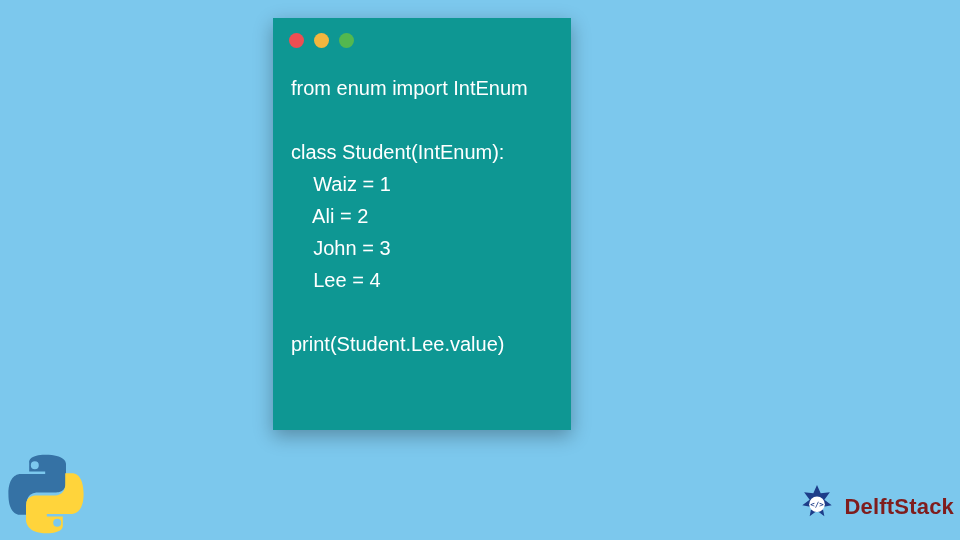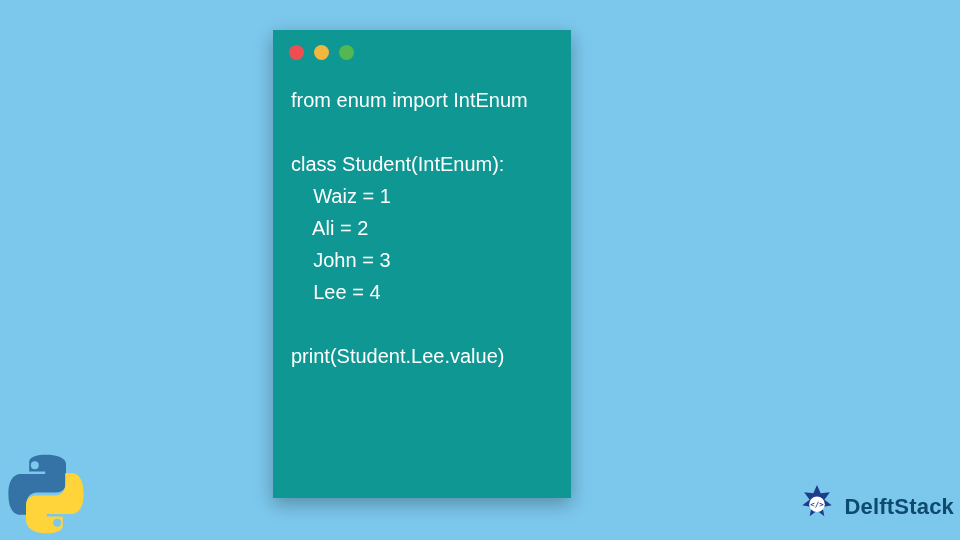--- a/index.html
+++ b/index.html
@@ -14,25 +14,24 @@
     position: relative;
     width: 960px;
     height: 540px;
     background: #7cc8ed;
   }
   .code-card {
     position: absolute;
     left: 273px;
     top: 18px;
     width: 298px;
-    height: 468px;
+    height: 412px;
     background: #0e9793;
     box-shadow: 0 6px 18px rgba(0,0,0,0.3);
     box-sizing: border-box;
-    margin-top: 12px;
   }
   .titlebar {
     height: 44px;
     display: flex;
     align-items: center;
     padding-left: 16px;
     gap: 10px;
   }
   .dot {
     width: 15px;
@@ -61,21 +60,21 @@
 
   .delft-logo {
     position: absolute;
     right: 6px;
     bottom: 10px;
     display: flex;
     align-items: center;
     gap: 4px;
   }
   .delft-text {
-    color: #0c4a6e;
+    color: #7f1d1d;
     font-weight: 600;
     font-size: 22px;
     letter-spacing: 0.2px;
   }
   .delft-star {
     width: 46px;
     height: 46px;
   }
 </style>
 </head>

